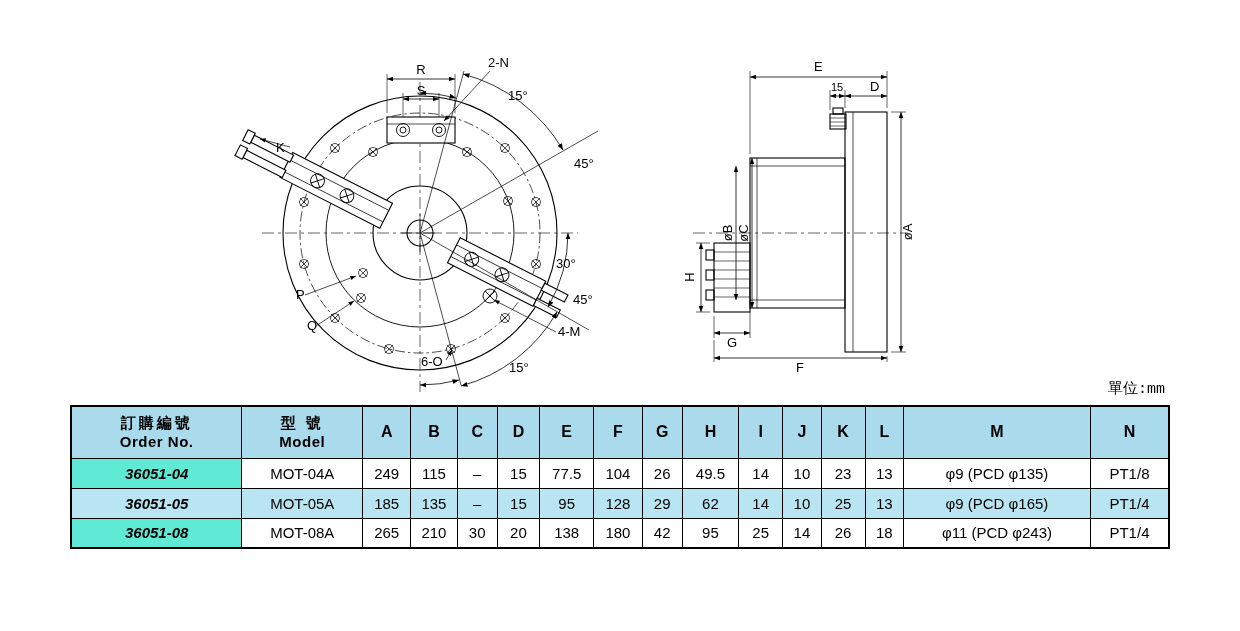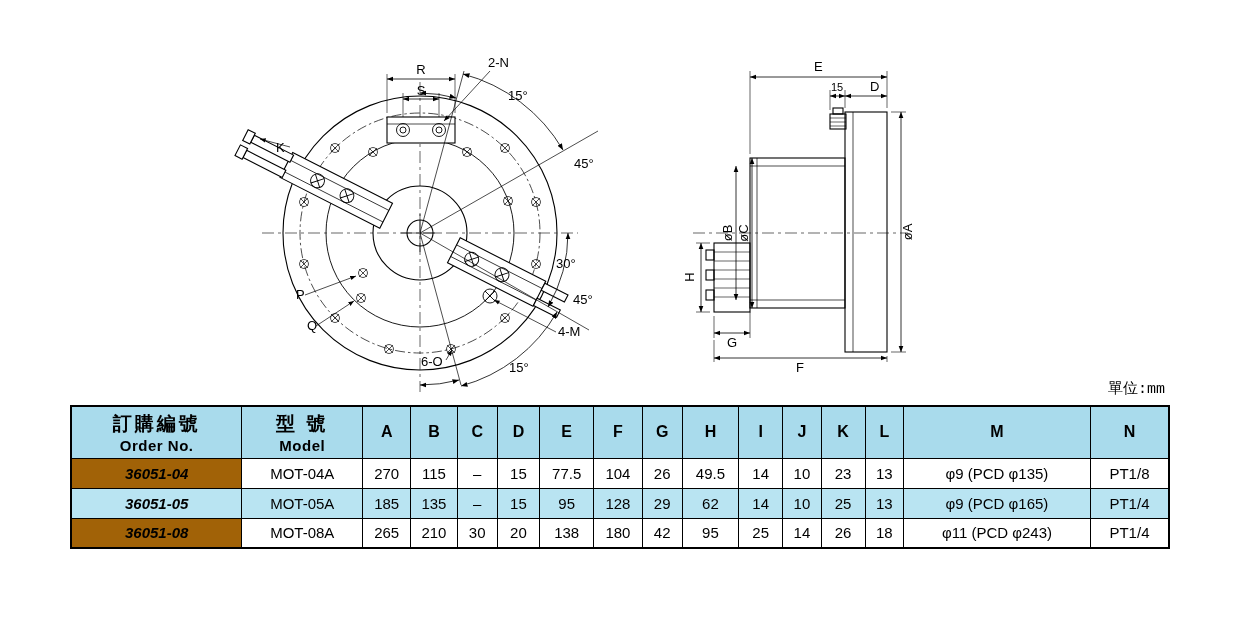--- a/index.html
+++ b/index.html
@@ -13,26 +13,26 @@
   .unit-label { position:absolute; top:379px; left:1015px; width:150px; text-align:right; font-size:15px;font-family:Liberation Mono, monospace; }
   table.spec {
     position:absolute; top:405px; left:70px; width:1100px;
     border-collapse:collapse; table-layout:fixed; border:2px solid #000; font-size:15px;
   }
   .spec th, .spec td {
     border:1px solid #000; text-align:center; vertical-align:middle;
     padding:0 2px; overflow:hidden; white-space:nowrap;
   }
   .spec thead th { background:#a9dbec; height:52px; font-weight:bold; }
-  .spec thead .zh { font-size:19px; letter-spacing:3px; }
+  .spec thead .zh { font-size:15px; letter-spacing:3px; }
   .spec thead .en { font-size:15px; letter-spacing:0.5px; }
   .spec th.col-letter { font-size:16px; }
   .spec tbody td { height:30px; background:#fff; }
   .spec tbody tr:nth-child(even) td { background:#b9e4f2; }
-  .spec tbody td.order-cell { background:#a16207; font-weight:bold; font-style:italic; }
+  .spec tbody td.order-cell { background:#5eead4; font-weight:bold; font-style:italic; }
   .col-order{width:170px} .col-model{width:120px}
   .col-A{width:48px} .col-B{width:46px} .col-C{width:40px} .col-D{width:42px}
   .col-E{width:54px} .col-F{width:48px} .col-G{width:40px} .col-H{width:56px}
   .col-I{width:44px} .col-J{width:38px} .col-K{width:44px} .col-L{width:38px}
   .col-M{width:186px} .col-N{width:78px}
   svg text { font-family:"Liberation Sans","DejaVu Sans",sans-serif; }
 </style>
 </head>
 <body>
 
@@ -256,21 +256,21 @@
           <th class="col-letter col-L">L</th>
           <th class="col-letter col-M">M</th>
           <th class="col-letter col-N">N</th>
         </tr>
     </thead>
     <tbody>
 
     <tr>
           <td class="order-cell">36051-04</td>
           <td class="model-cell">MOT-04A</td>
-          <td class="val-cell col-A">270</td>
+          <td class="val-cell col-A">249</td>
           <td class="val-cell col-B">115</td>
           <td class="val-cell col-C">–</td>
           <td class="val-cell col-D">15</td>
           <td class="val-cell col-E">77.5</td>
           <td class="val-cell col-F">104</td>
           <td class="val-cell col-G">26</td>
           <td class="val-cell col-H">49.5</td>
           <td class="val-cell col-I">14</td>
           <td class="val-cell col-J">10</td>
           <td class="val-cell col-K">23</td>

